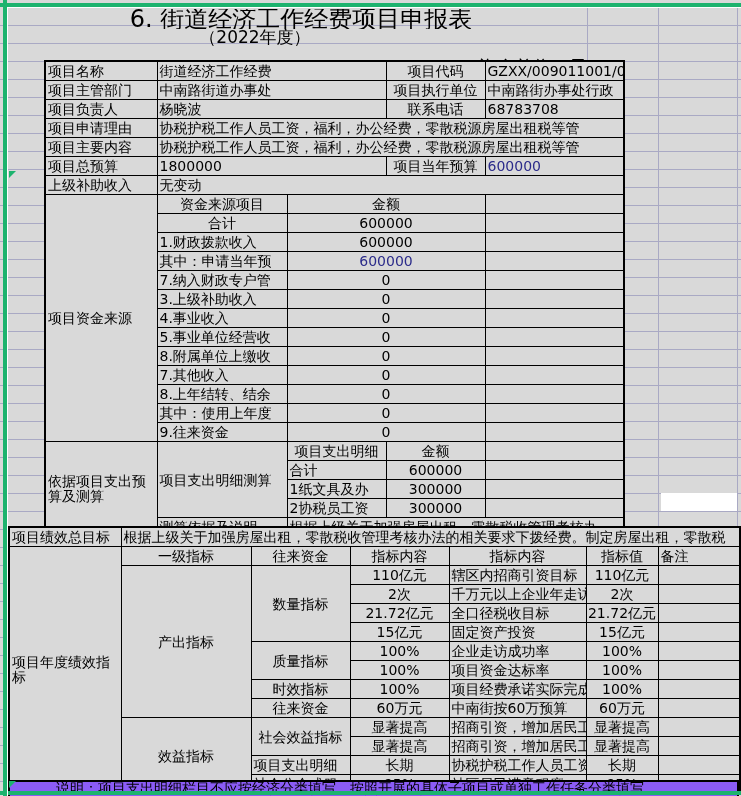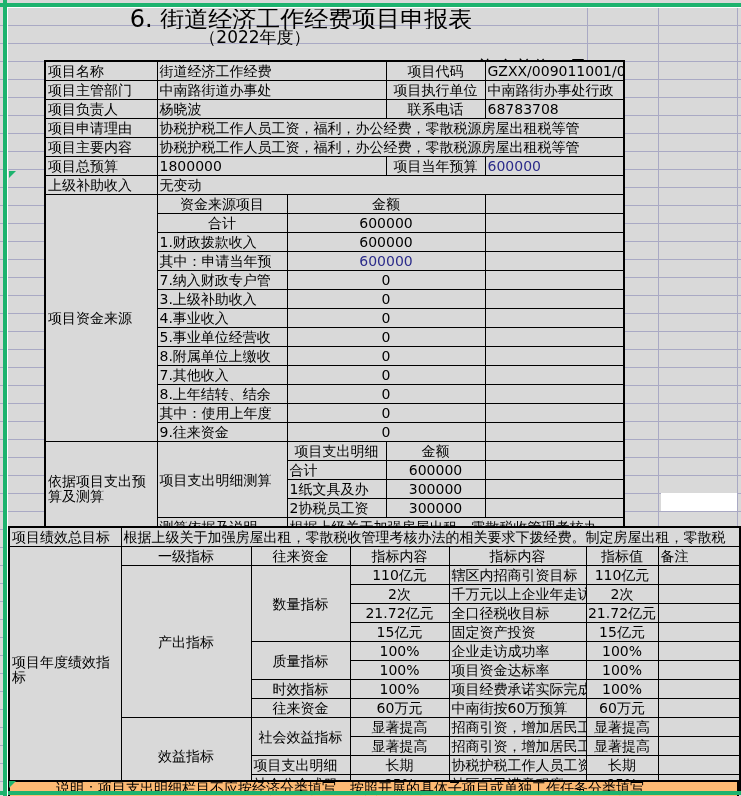--- a/index.html
+++ b/index.html
@@ -32,21 +32,21 @@
   td.c{text-align:center;padding:0;}
   td.wrap{white-space:normal;text-align:left;line-height:15px;padding:0 2px;}
   td.blue{color:#2b2b8a;}
   #main-table{left:8px;top:60px;width:579px;margin-left:36px;}
   #perf-table{left:8px;top:526px;width:731px;}
 
   #white-cell{position:absolute;left:661px;top:493px;width:76px;height:18px;background:#fff;z-index:2;}
 
   #note-row{
     position:absolute;left:8px;top:780px;width:731px;height:16px;z-index:4;
-    background:#fdba74;border:2px solid #000;border-bottom:none;box-sizing:border-box;
+    background:#8b5cf6;border:2px solid #000;border-bottom:none;box-sizing:border-box;
     padding-left:46px;font-size:14px;line-height:13px;white-space:nowrap;overflow:hidden;
   }
 </style>
 </head>
 <body>
 
 <div id="sheet">
   <div id="gridlayer"></div>
   <div class="vline" style="left:587px"></div>
   <div class="vline" style="left:658px"></div>

